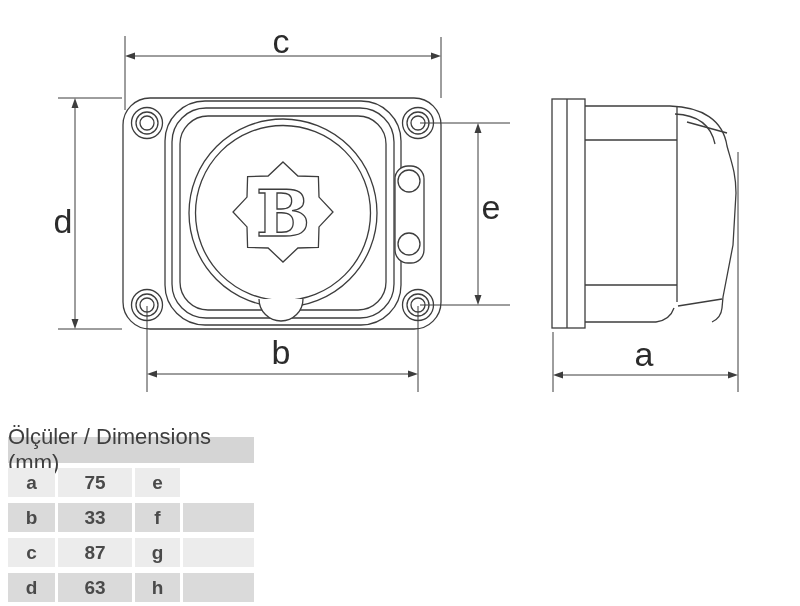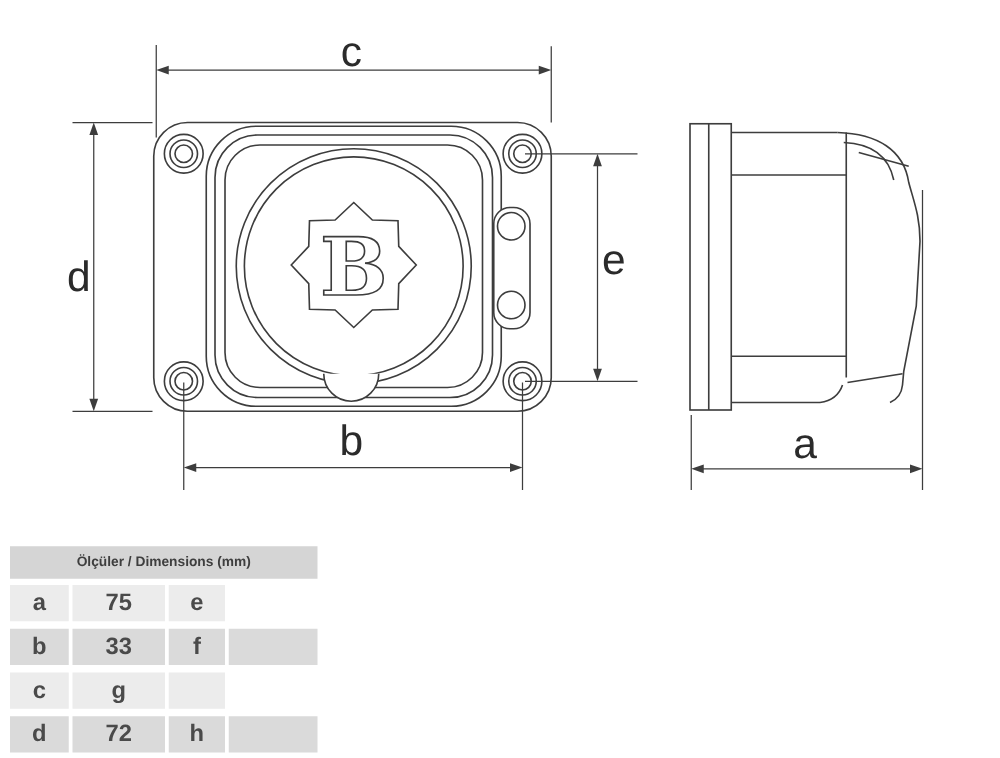--- a/index.html
+++ b/index.html
@@ -18,21 +18,21 @@
   }
   .logo-b{
     font-family:"DejaVu Serif",serif;
     font-size:64px;font-weight:bold;
     fill:none;stroke:#3d3d3d;stroke-width:1.3;
   }
   .dim-table{position:absolute;left:8px;top:437px;width:246px;}
   .t-header{
     height:26px;background:#d5d5d5;color:#3e3e3e;
     display:flex;align-items:center;justify-content:center;
-    font-size:11px;font-weight:bold;margin-bottom:5px;
+    font-size:22px;font-weight:normal;margin-bottom:5px;
   }
   .t-row{
     display:grid;grid-template-columns:47px 74px 45px 71px;
     column-gap:3px;height:29px;margin-bottom:6px;
   }
   .t-cell{
     display:flex;align-items:center;justify-content:center;
     font-size:19px;font-weight:bold;color:#4a4a4a;
   }
   .t-row.light .t-cell{background:#ececec;}
@@ -168,23 +168,24 @@
 
   <div class="t-row dark">
     <div class="t-cell">b</div>
     <div class="t-cell">33</div>
     <div class="t-cell">f</div>
     <div class="t-cell"></div>
   </div>
 
   <div class="t-row light">
     <div class="t-cell">c</div>
+    <div class="t-cell">87</div>
     <div class="t-cell">g</div>
     <div class="t-cell"></div>
   </div>
 
   <div class="t-row dark">
     <div class="t-cell">d</div>
-    <div class="t-cell">72</div>
+    <div class="t-cell">63</div>
     <div class="t-cell">h</div>
     <div class="t-cell"></div>
   </div>
 </div>
 
 </body></html>

